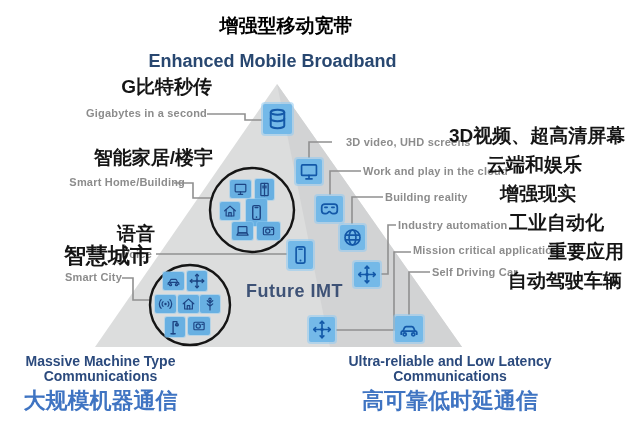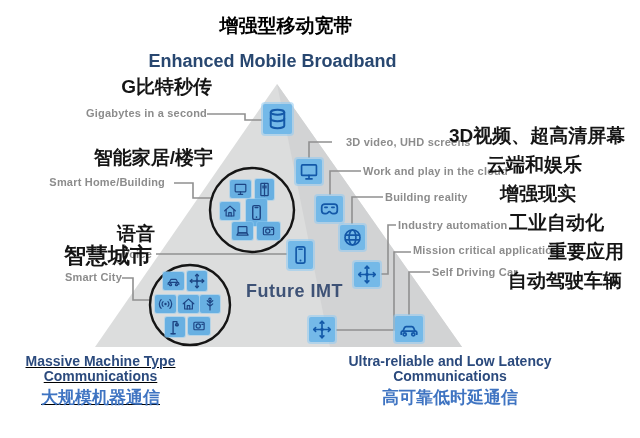--- a/index.html
+++ b/index.html
@@ -8,21 +8,21 @@
   .stage svg.bg{position:absolute;left:0;top:0;}
   .txt{position:absolute;white-space:nowrap;line-height:1.1;}
   .gray{color:#8c8c8c;font-size:11px;font-weight:700;letter-spacing:.2px;}
   .zh{color:#151515;font-weight:700;font-size:19px;}
   .right-al{text-align:right;}
   .title-zh{color:#000000;font-weight:700;font-size:19px;text-align:center;}
   .title-en{color:#284770;font-weight:700;font-size:18px;text-align:center;}
   .future{color:#3e5276;font-weight:700;font-size:18px;letter-spacing:.5px;}
   .corner{position:absolute;text-align:center;}
   .corner .en{font-size:14px;color:#2b4a7d;font-weight:700;line-height:1.05;}
-  .corner .czh{font-size:17px;color:#3f74c2;font-weight:700;margin-top:3px;}
+  .corner .czh{font-size:22px;color:#3f74c2;font-weight:700;margin-top:3px;}
   .icon-box{position:absolute;background:#74b9e8;border-radius:2px;color:#1358a8;
             box-shadow:0 0 0 2px rgba(144,203,242,.55);display:flex;align-items:center;justify-content:center;}
   .icon-box svg{width:100%;height:100%;padding:2px;box-sizing:border-box;}
   .icon-box.small{background:#68b0e2;color:#1d4584;box-shadow:0 0 0 1px rgba(144,203,242,.5);}
   .icon-box.small svg{padding:1.5px;}
 </style>
 </head>
 <body>
 
 <div class="stage">
@@ -50,21 +50,21 @@
 
   <div class="txt title-zh" style="left:166px;top:16px;width:240px;">增强型移动宽带</div>
   <div class="txt title-en" style="left:130px;top:52px;width:285px;">Enhanced Mobile Broadband</div>
 
   <div class="txt future" style="left:246px;top:282px;">Future IMT</div>
 
   <div class="txt zh right-al" style="left:60px;top:77px;width:152px;">G比特秒传</div>
   <div class="txt gray right-al" style="left:60px;top:107px;width:147px;">Gigabytes in a second</div>
 
   <div class="txt zh right-al" style="left:60px;top:148px;width:153px;">智能家居/楼宇</div>
-  <div class="txt gray right-al" style="left:33px;top:176px;width:132px;">Smart Home/Building</div>
+  <div class="txt gray right-al" style="left:53px;top:176px;width:132px;">Smart Home/Building</div>
 
   <div class="txt zh right-al" style="left:80px;top:224px;width:75px;">语音</div>
   <div class="txt gray right-al" style="left:80px;top:248px;width:72px;">Voice</div>
 
   <div class="txt zh right-al" style="left:12px;top:244px;width:140px;font-size:22px;">智慧城市</div>
   <div class="txt gray right-al" style="left:20px;top:271px;width:102px;">Smart City</div>
 
   <div class="txt gray" style="left:346px;top:136px;">3D video, UHD screens</div>
   <div class="txt zh" style="left:449px;top:126px;">3D视频、超高清屏幕</div>
 
@@ -76,21 +76,21 @@
 
   <div class="txt gray" style="left:398px;top:219px;">Industry automation</div>
   <div class="txt zh" style="left:509px;top:213px;">工业自动化</div>
 
   <div class="txt gray" style="left:413px;top:244px;">Mission critical application</div>
   <div class="txt zh" style="left:548px;top:242px;">重要应用</div>
 
   <div class="txt gray" style="left:432px;top:266px;">Self Driving Car</div>
   <div class="txt zh" style="left:508px;top:271px;">自动驾驶车辆</div>
 
-  <div class="corner" style="left:8px;top:354px;width:185px;text-decoration:underline;">
+  <div class="corner" style="left:8px;top:354px;width:185px;">
     <div class="en">Massive Machine Type</div>
     <div class="en">Communications</div>
     <div class="czh">大规模机器通信</div>
   </div>
   <div class="corner" style="left:325px;top:354px;width:250px;">
     <div class="en">Ultra-reliable  and Low Latency</div>
     <div class="en">Communications</div>
     <div class="czh">高可靠低时延通信</div>
   </div>
 

